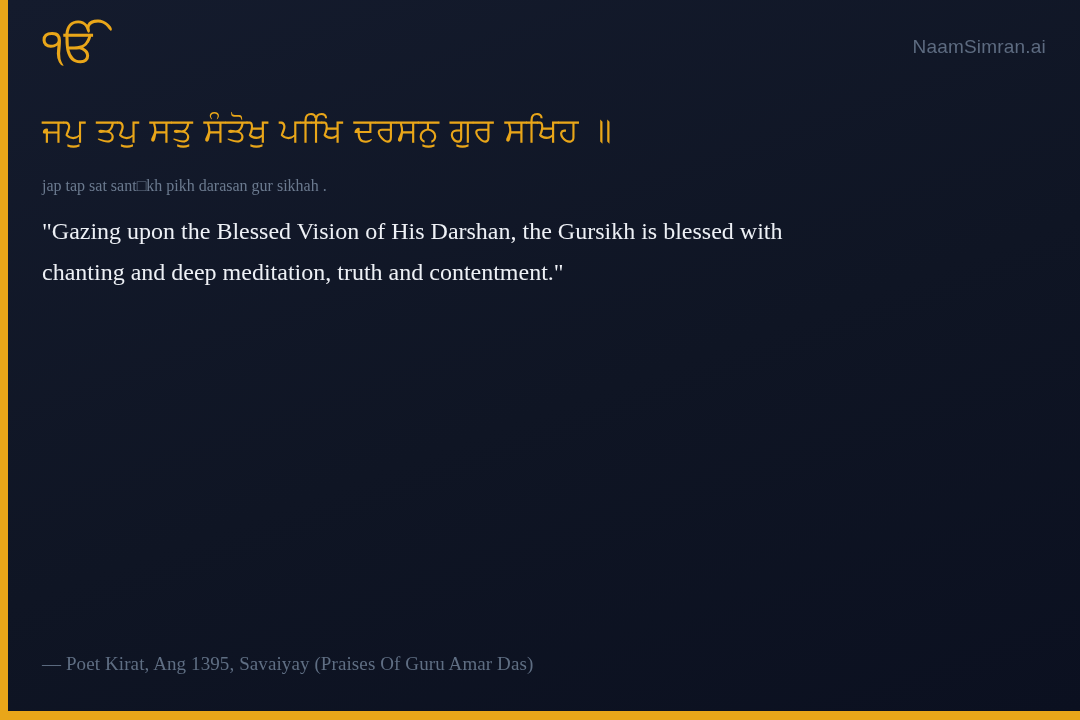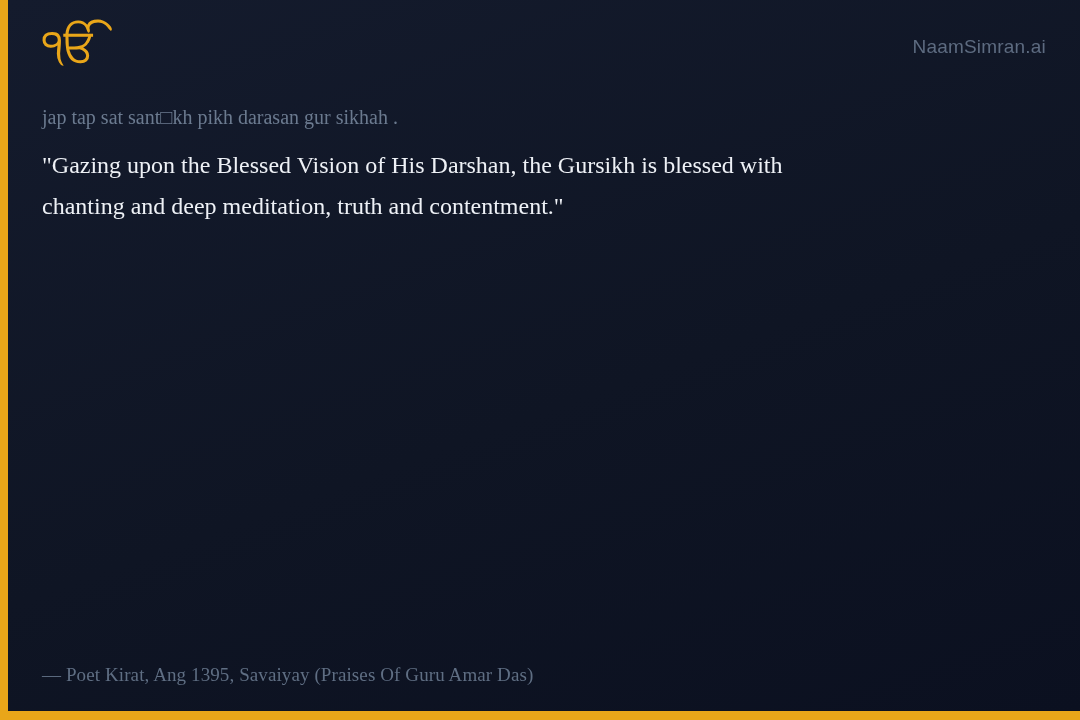--- a/index.html
+++ b/index.html
@@ -69,21 +69,21 @@
     line-height: 1.55;
     font-family: "DejaVu Sans", "Liberation Sans", sans-serif;
     font-weight: 400;
     max-width: 700px;
     margin: 0 0 20px 0;
     letter-spacing: 0.2px;
   }
 
   #transliteration-line {
     color: #6b7a8f;
-    font-size: 20px;
+    font-size: 16px;
     line-height: 1.35;
     font-family: "Liberation Serif", "DejaVu Serif", serif;
     font-weight: 400;
     margin: 0 0 14px 0;
     max-width: 860px;
   }
 
   #translation-text {
     color: #eef1f6;
     font-size: 24px;
@@ -91,39 +91,40 @@
     font-family: "Liberation Serif", "DejaVu Serif", serif;
     font-weight: 400;
     margin: 0;
     max-width: 790px;
   }
 
   
   #attribution {
     position: absolute;
     left: 34px;
-    bottom: 25px;
+    bottom: 36px;
     color: #5f6e83;
     font-size: 19px;
     font-family: "Liberation Serif", "DejaVu Serif", serif;
     font-weight: 400;
     letter-spacing: 0.1px;
   }
 </style>
 </head>
 <body>
 
 <div id="quote-card">
 
   <div class="header-row">
     <div id="ik-onkar">ੴ</div>
     <div id="brand-watermark">NaamSimran.ai</div>
   </div>
 
   <div class="body-block">
+    <div id="gurmukhi-line">ਜਪੁ ਤਪੁ ਸਤੁ ਸੰਤੋਖੁ ਪਖਿਿ ਦਰਸਨੁ ਗੁਰ ਸਖਿਹ ॥</div>
 
     <div id="transliteration-line">jap tap sat sant□kh pikh darasan gur sikhah .</div>
 
     <div id="translation-text">"Gazing upon the Blessed Vision of His Darshan, the Gursikh is blessed with chanting and deep meditation, truth and contentment."</div>
   </div>
 
   <div id="attribution">— Poet Kirat, Ang 1395, Savaiyay (Praises Of Guru Amar Das)</div>
 
 </div>
 

